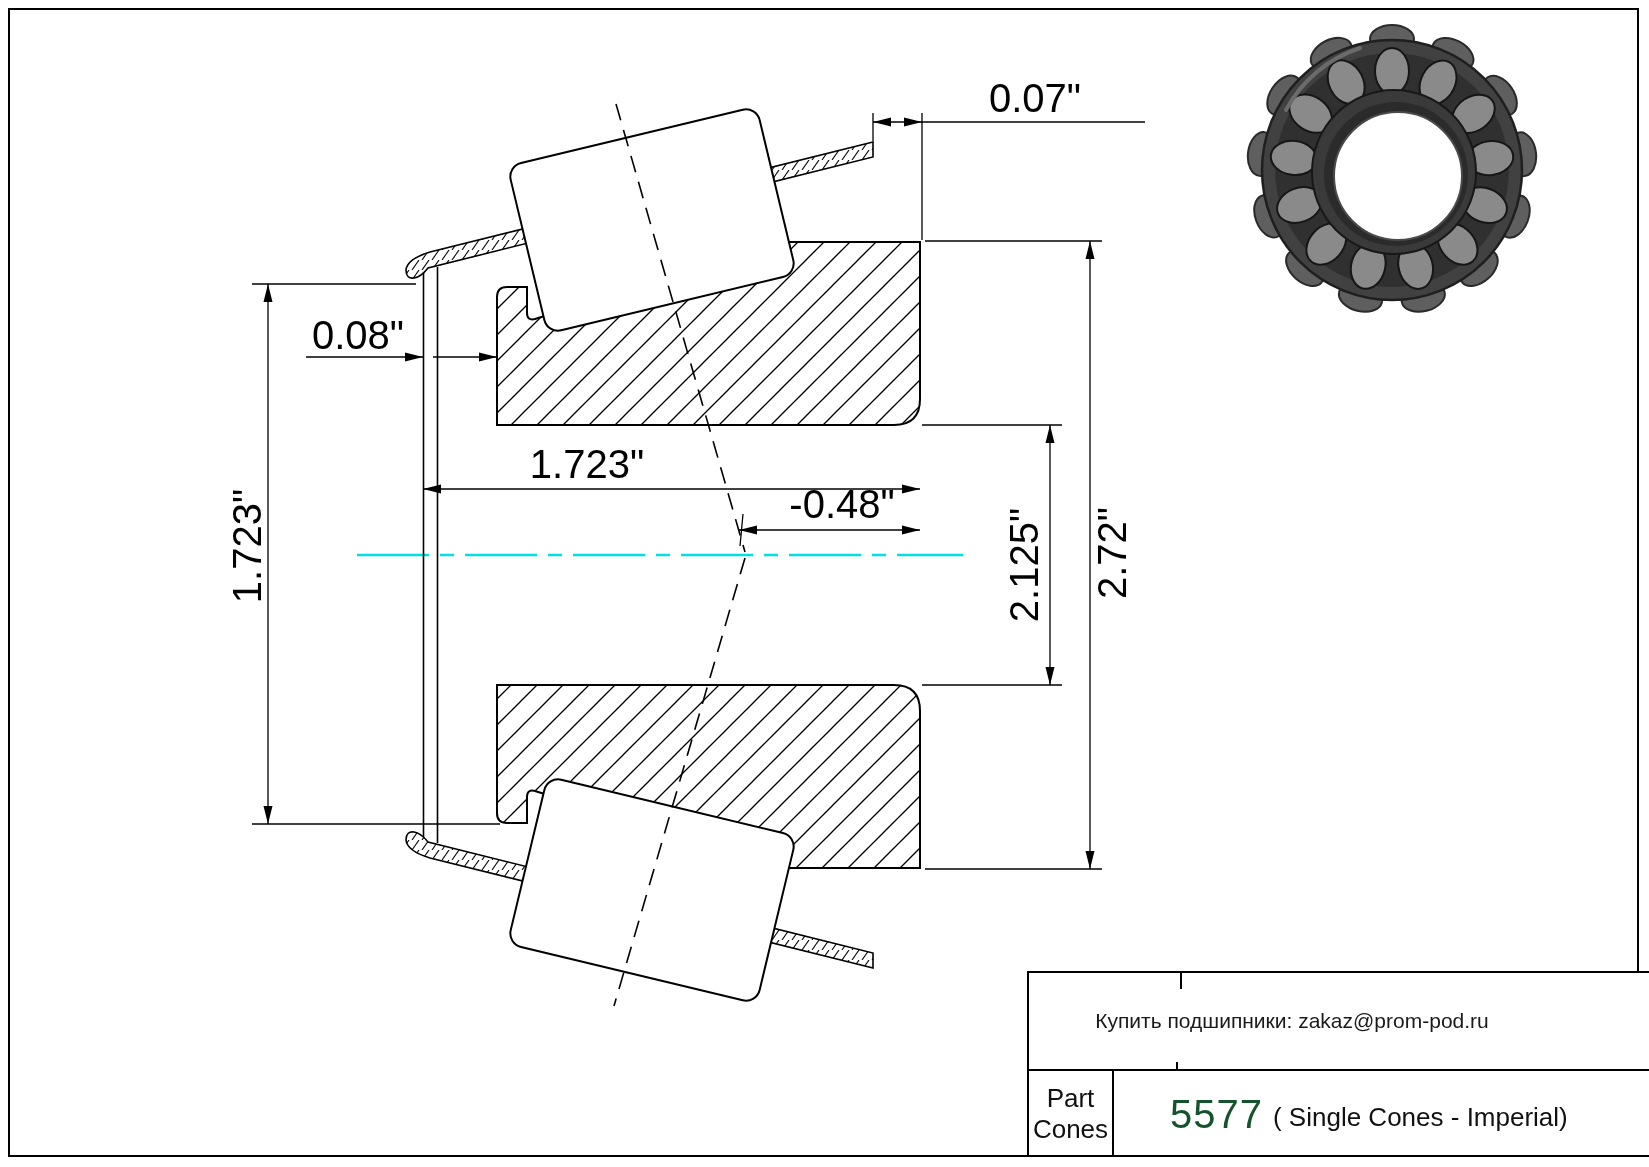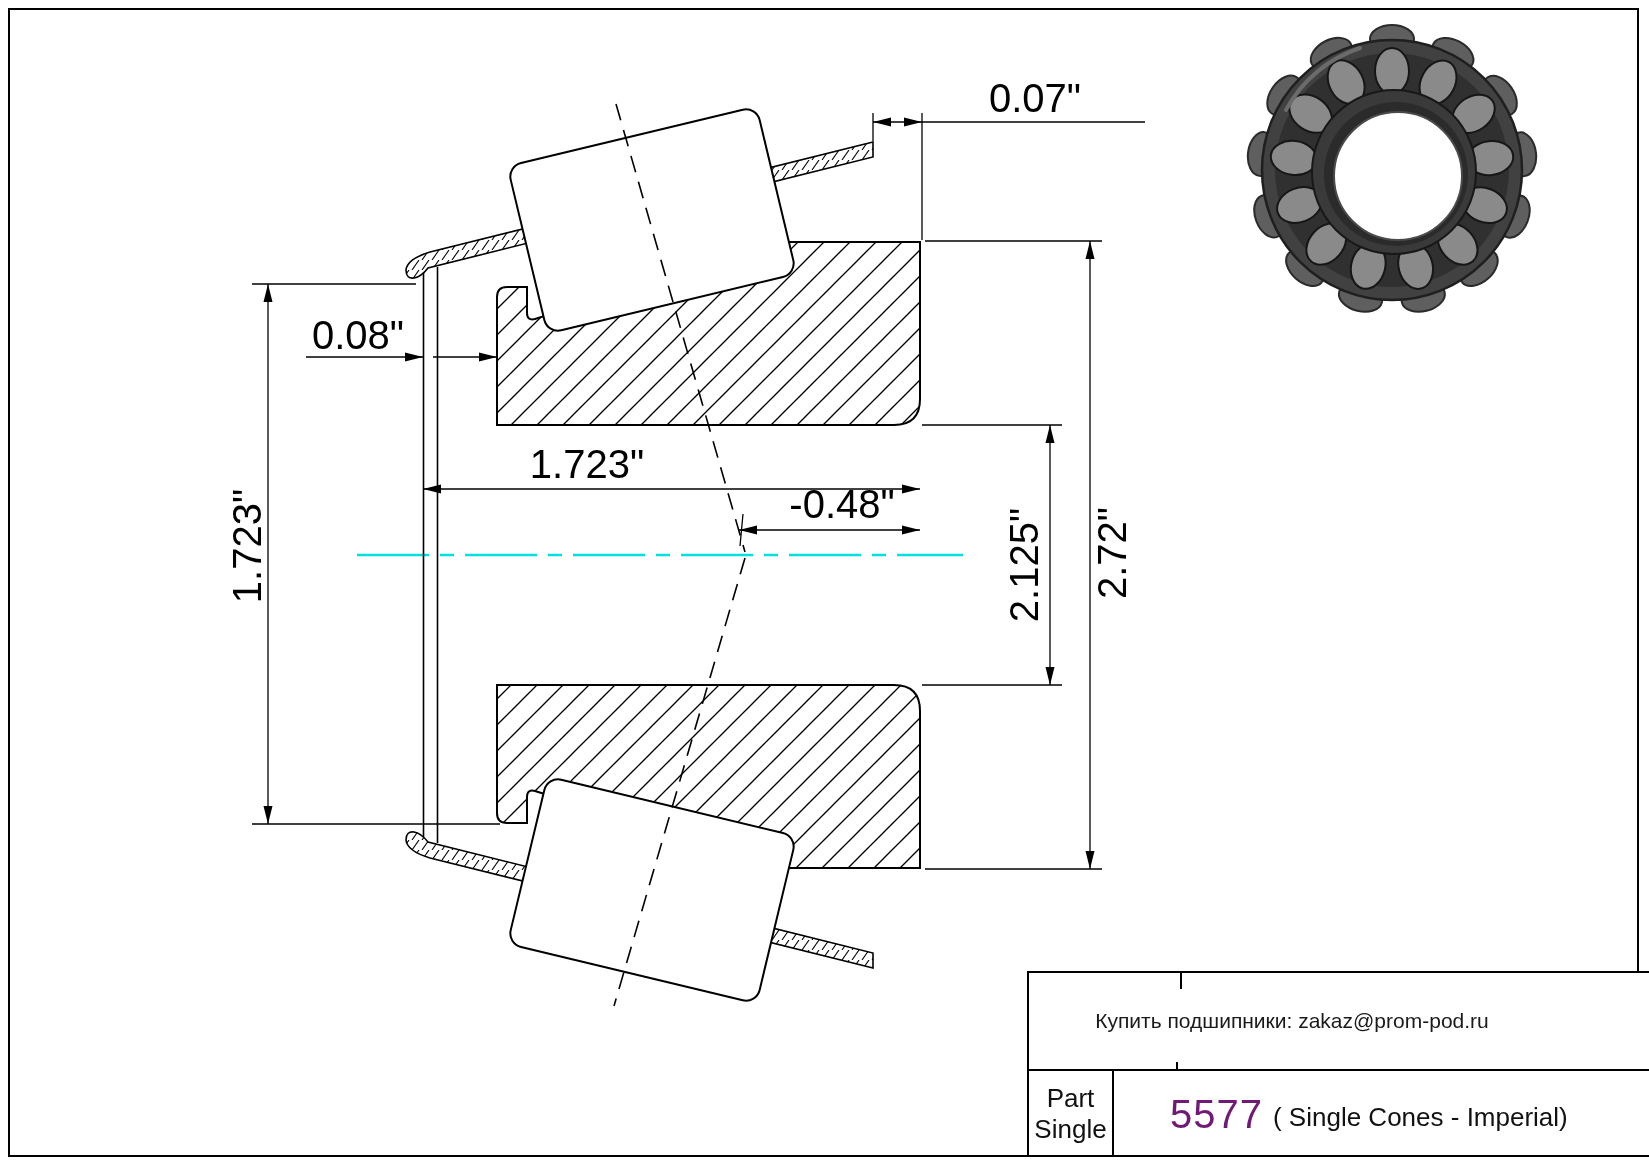--- a/index.html
+++ b/index.html
@@ -21,21 +21,21 @@
   }
   .tb-tick-top{position:absolute;left:151px;top:0;width:2px;height:16px;background:#000;}
   .tb-tick-bottom{position:absolute;left:147px;bottom:0;width:2px;height:7px;background:#000;}
   .tb-row2{display:flex;height:86px;text-align:right;}
   .tb-partlabel{
     width:85px;border-right:2px solid #000;box-sizing:border-box;
     display:flex;flex-direction:column;align-items:center;justify-content:center;
     font-size:26px;line-height:31px;color:#111;
   }
   .tb-partnum{flex:1;display:flex;align-items:baseline;padding-left:56px;align-items:center;}
-  .tb-number{font-size:40px;color:#701a75;letter-spacing:1px;}
+  .tb-number{font-size:40px;color:#14532d;letter-spacing:1px;}
   .tb-type{font-size:26px;color:#111;margin-left:10px;padding-top:6px;}
 </style>
 </head>
 <body>
 
 <div class="page">
   <div class="page-border"></div>
 
   <svg width="1649" height="1167" viewBox="0 0 1649 1167">
     <defs>
@@ -180,21 +180,21 @@
 
   <div class="title-block">
     <div class="tb-row1">
       <div class="tb-tick-top"></div>
       <div class="tb-tick-bottom"></div>
       <span>Купить подшипники: zakaz@prom-pod.ru</span>
     </div>
     <div class="tb-row2">
       <div class="tb-partlabel">
         <span>Part</span>
-        <span>Single</span>
+        <span>Cones</span>
       </div>
       <div class="tb-partnum">
         <span class="tb-number">5577</span>
         <span class="tb-type">( Single Cones - Imperial)</span>
       </div>
     </div>
   </div>
 </div>
 
 </body></html>

